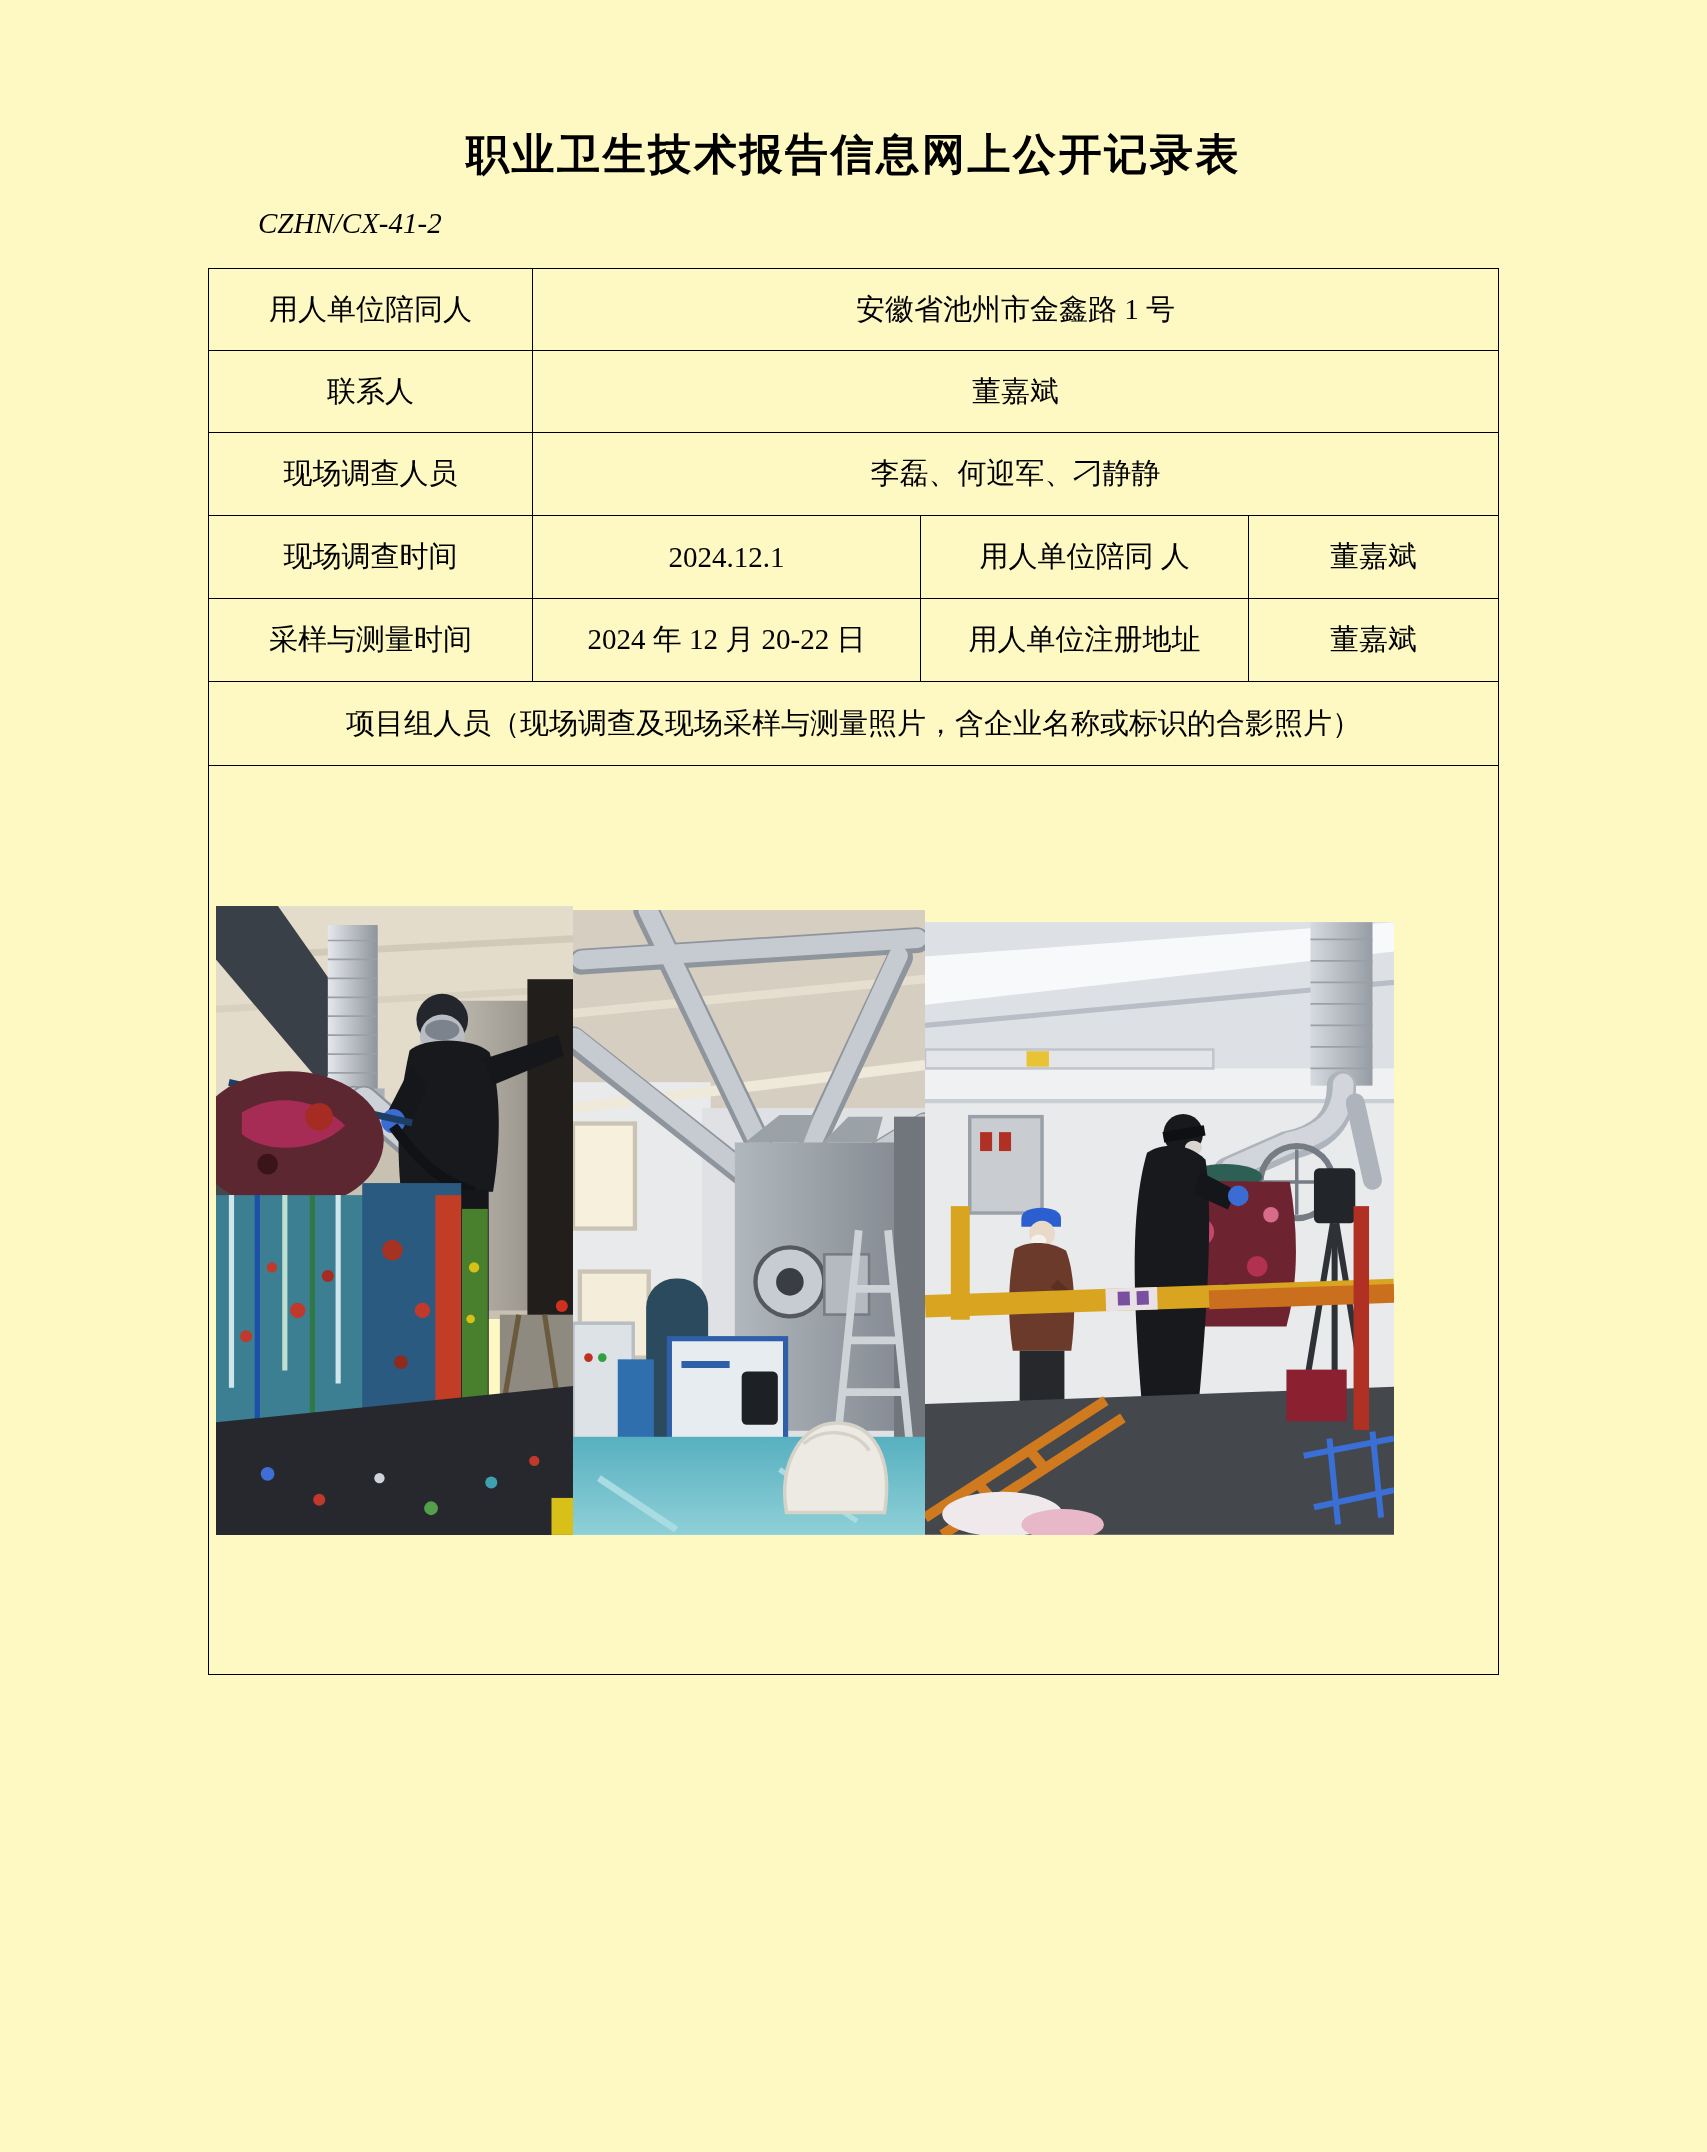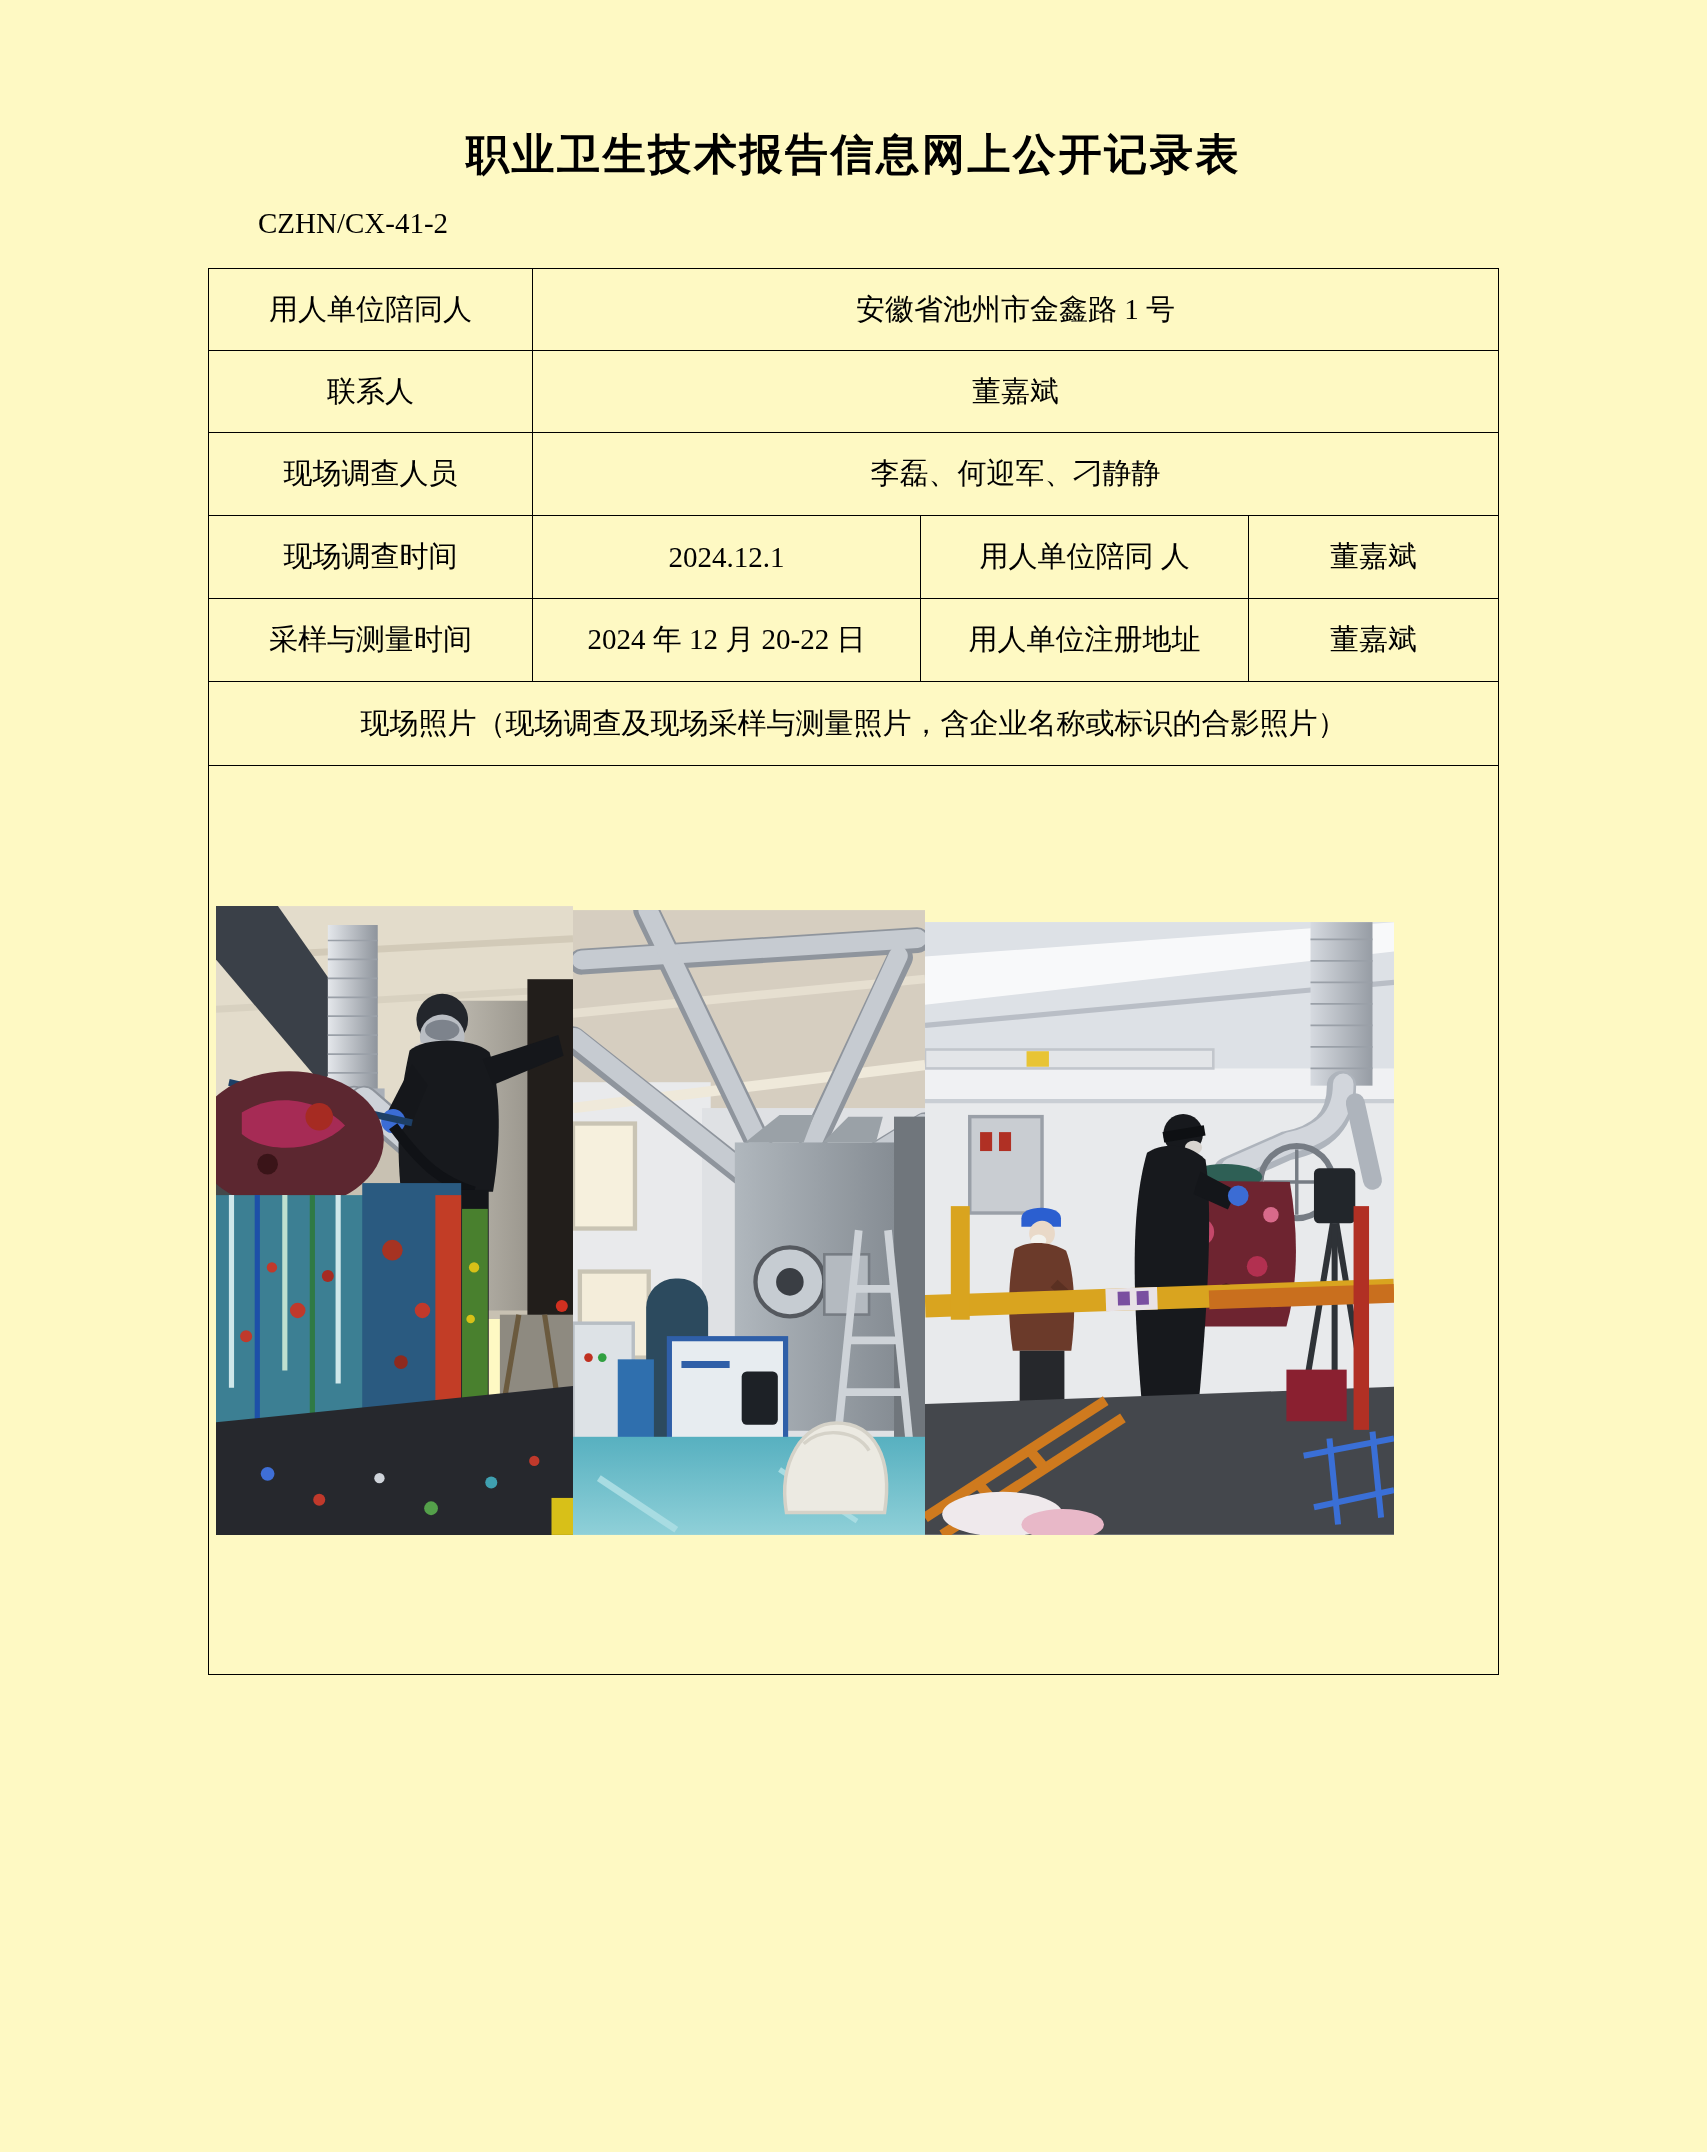--- a/index.html
+++ b/index.html
@@ -16,20 +16,21 @@
     text-align:center;
     font-size:43px;
     font-weight:bold;
     letter-spacing:2.6px;
     line-height:1.05;
   }
   .form-code{
     margin:31px 0 0 258px;
     font-size:29px;
     line-height:1.1;
+    font-style:italic;
   }
   table.record{
     margin:28px 0 0 208px;
     border-collapse:collapse;
     table-layout:fixed;
     width:1289px;
   }
   table.record td{
     border:1.7px solid #000;
     font-size:29px;
@@ -88,21 +89,21 @@
         <td>用人单位陪同 人</td>
         <td>董嘉斌</td>
       </tr>
       <tr style="height:83px">
         <td>采样与测量时间</td>
         <td>2024 年 12 月 20-22 日</td>
         <td>用人单位注册地址</td>
         <td>董嘉斌</td>
       </tr>
       <tr style="height:84px">
-        <td colspan="4">现场照片（现场调查及现场采样与测量照片，含企业名称或标识的合影照片）</td>
+        <td colspan="4">项目组人员（现场调查及现场采样与测量照片，含企业名称或标识的合影照片）</td>
       </tr>
       <tr style="height:909px">
         <td colspan="4" class="photo-cell">
           <div class="photos">
 
             <svg width="357" height="629" viewBox="0 0 415 731" role="img" aria-label="worker-wearing-full-face-respirator-beside-paint-splattered-mixing-tanks">
               <defs>
                 <linearGradient id="p1duct" x1="0" y1="0" x2="1" y2="0">
                   <stop offset="0" stop-color="#e4e7eb"></stop>
                     <stop offset="1" stop-color="#8e949c"></stop>

